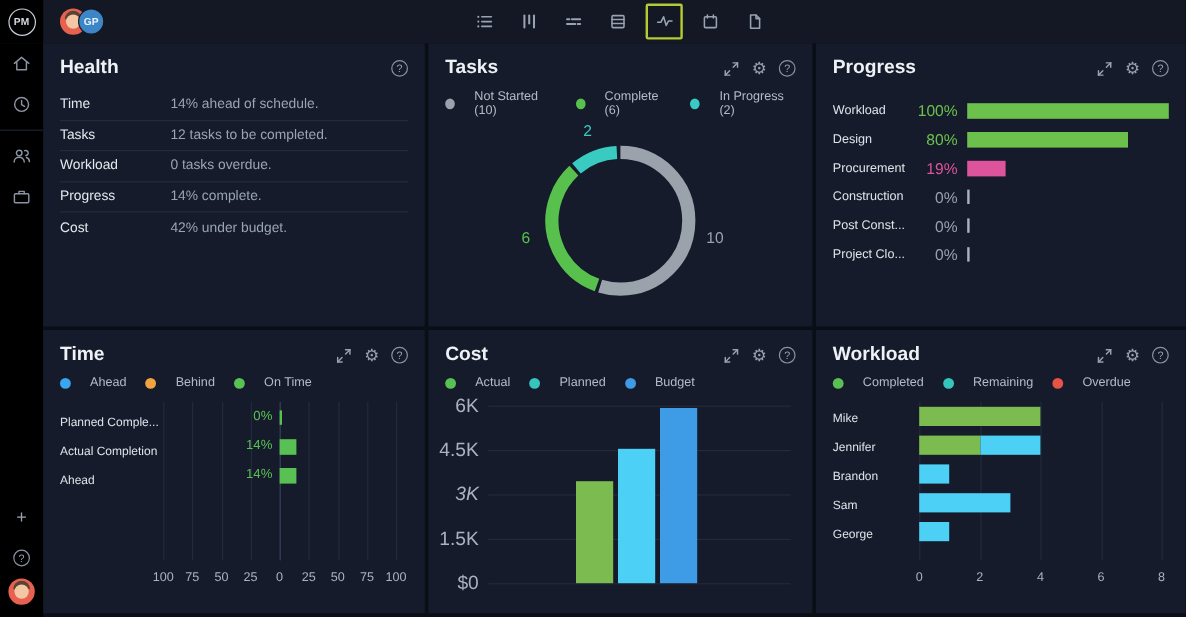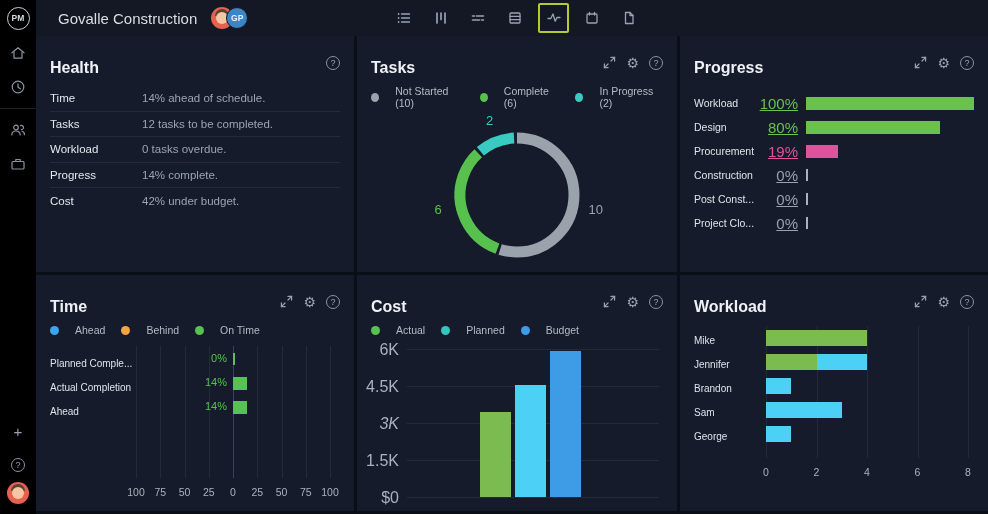--- a/index.html
+++ b/index.html
@@ -32,21 +32,21 @@
   .plus-glyph { color:#9aa3b0; font-size:15px; }
   .help-circ { width:14px; height:14px; border:1.1px solid #8a93a3; border-radius:50%;
     color:#9aa3b0; font-size:9px; display:flex; align-items:center; justify-content:center; }
   .side-avatar { width:22px; height:22px; border-radius:50%; background:#e8604f; position:relative; overflow:hidden; margin-bottom:10px; cursor:pointer; }
   .side-avatar .head { position:absolute; left:5px; top:5px; width:12px; height:12px; border-radius:50%; background:#f3c7a4; }
   .side-avatar .hair { position:absolute; left:4px; top:2px; width:14px; height:7px; border-radius:7px 7px 0 0; background:#5a4333; }
   .main { position:absolute; left:36px; top:36px; width:952px; height:478px;
     display:grid; grid-template-columns:318px 320px 308px; grid-template-rows:236px 236px; gap:3px; }
   .panel { background:#151b2a; padding:12px 14px; position:relative; overflow:hidden; }
   .phead { display:flex; align-items:center; }
-  .ptitle { color:#eef1f5; font-size:16px; font-weight:600; flex:1;margin-top:11px; }
+  .ptitle { color:#eef1f5; font-size:16px; font-weight:600; flex:1; }
   .picons { display:flex; gap:10px; align-items:center; }
   .picon { cursor:pointer; display:flex; align-items:center; justify-content:center; }
   .picon svg { stroke:#98a1b0; fill:none; stroke-width:1.3; stroke-linecap:round; }
   .gear { color:#98a1b0; font-size:14px; line-height:1; }
   
   .hrow { display:flex; height:25.5px; align-items:center; }
   .hrow:not(:last-child) { border-bottom:1px solid #232b3d; }
   .hrows { margin-top:9px; }
   .hlabel { flex:0 0 92px; color:#e4e8ee; font-size:11.5px; }
   .hvalue { color:#9aa4b4; font-size:11.5px; }
@@ -57,21 +57,21 @@
   .ldot { width:9px; height:9px; border-radius:50%; }
   .ltext { color:#b4bbc7; font-size:10.5px; }
   
   .donut-wrap { position:relative; width:176px; height:172px; margin:0 auto; }
   .donut-wrap svg { position:absolute; left:3px; top:1px; }
   .donut-label { position:absolute; transform:translate(-50%,-50%); font-size:13px; }
   
   .prows { margin-top:14px; }
   .prow { display:flex; align-items:center; height:24px; }
   .plab { flex:0 0 62px; color:#dfe3ea; font-size:10.5px; white-space:nowrap; overflow:hidden; }
-  .pval { flex:0 0 42px; text-align:right; font-size:15px; margin-right:8px;text-decoration:underline; }
+  .pval { flex:0 0 42px; text-align:right; font-size:13px; margin-right:8px; }
   .ptrack { flex:1; height:13px; position:relative; }
   .pbar { height:13px; }
   .ptick { width:1.5px; height:12px; background:#a9b2c0; }
   
   .chart-flex { display:flex; margin-top:10px; }
   .lab-col { display:flex; flex-direction:column; }
   .lab-col div { height:24px; color:#dfe3ea; font-size:10px; display:flex; align-items:center; white-space:nowrap; overflow:hidden; }
   .plot { flex:1; position:relative; }
   .vgrid { position:absolute; top:0; width:1px; background:#222a3b; }
   .vgrid.axis { background:#39415a; }
@@ -85,21 +85,20 @@
   .cost-bars { position:absolute; bottom:1px; left:29%; display:flex; align-items:flex-end; gap:4px; }
   .cost-bar { width:31px; }
 </style>
 </head>
 <body>
 
 <div class="topbar">
   <div class="logo-box">
     <div class="logo-circle">PM</div>
   </div>
-  <div class="proj-title">Govalle Construction</div>
   <div class="avatars">
     <div class="av photo">
         <div class="hair"></div>
         <div class="head"></div>
       </div>
     <div class="av gp">GP</div>
   </div>
   <div class="toolbar">
     <div class="tool">
       <svg width="16" height="16" viewBox="0 0 16 16">
@@ -481,20 +480,34 @@
           </svg>
         </div>
         <div class="picon">
             <span class="gear">⚙</span>
           </div>
         <div class="picon">
             <span class="help-circ">?</span>
           </div>
       </div>
     </div>
+    <div class="legend">
+      <div class="litem">
+        <span class="ldot" style="background: rgb(89, 193, 84);"></span>
+        <span class="ltext">Completed</span>
+      </div>
+      <div class="litem">
+        <span class="ldot" style="background: rgb(54, 197, 189);"></span>
+        <span class="ltext">Remaining</span>
+      </div>
+      <div class="litem">
+        <span class="ldot" style="background: rgb(232, 83, 71);"></span>
+        <span class="ltext">Overdue</span>
+      </div>
+    </div>
     <div class="chart-flex">
       <div class="lab-col" id="wl-labels" style="width:72px; padding-top:2px;">
           <div>Mike</div>
           <div>Jennifer</div>
           <div>Brandon</div>
           <div>Sam</div>
           <div>George</div>
         </div>
       <div class="plot" id="wl-plot" style="height:152px; margin-right:6px;">
           <div class="vgrid" style="left: 0%; height: 132px;"></div>

